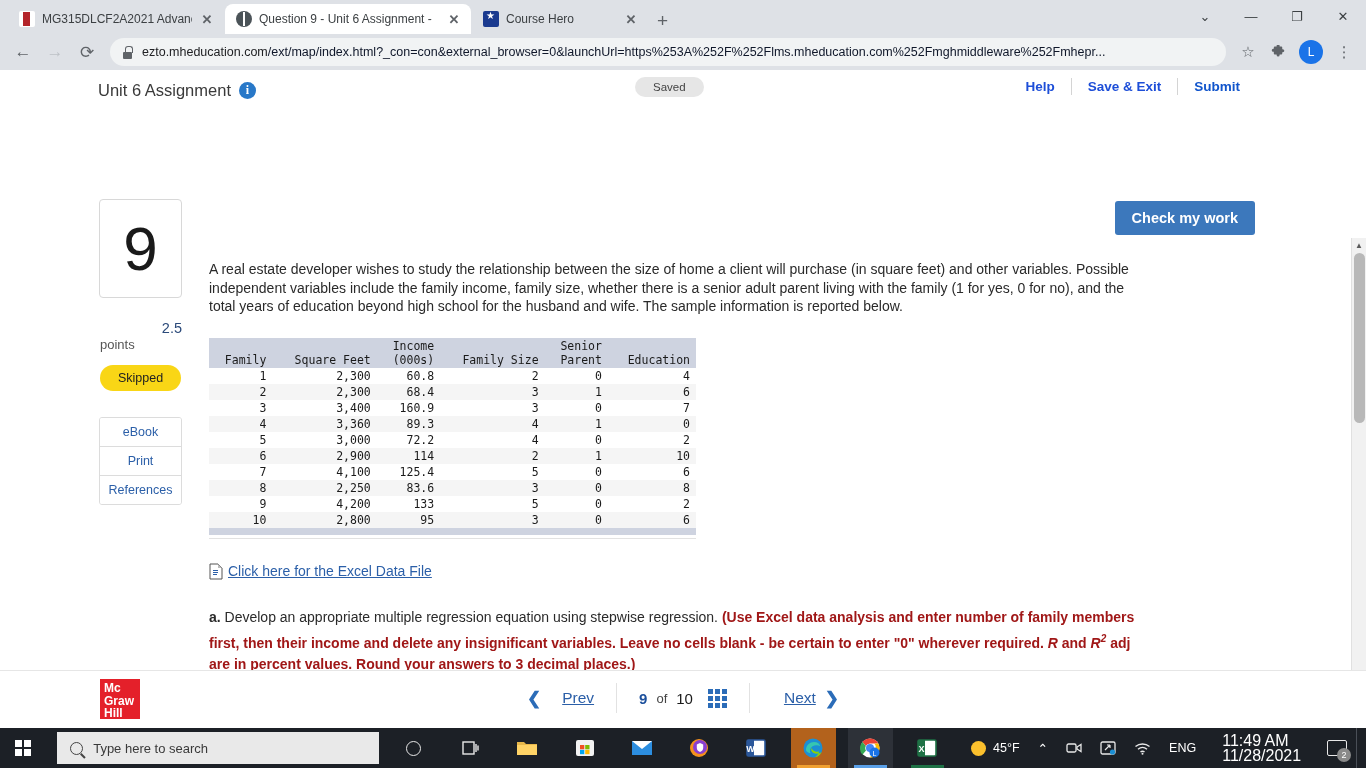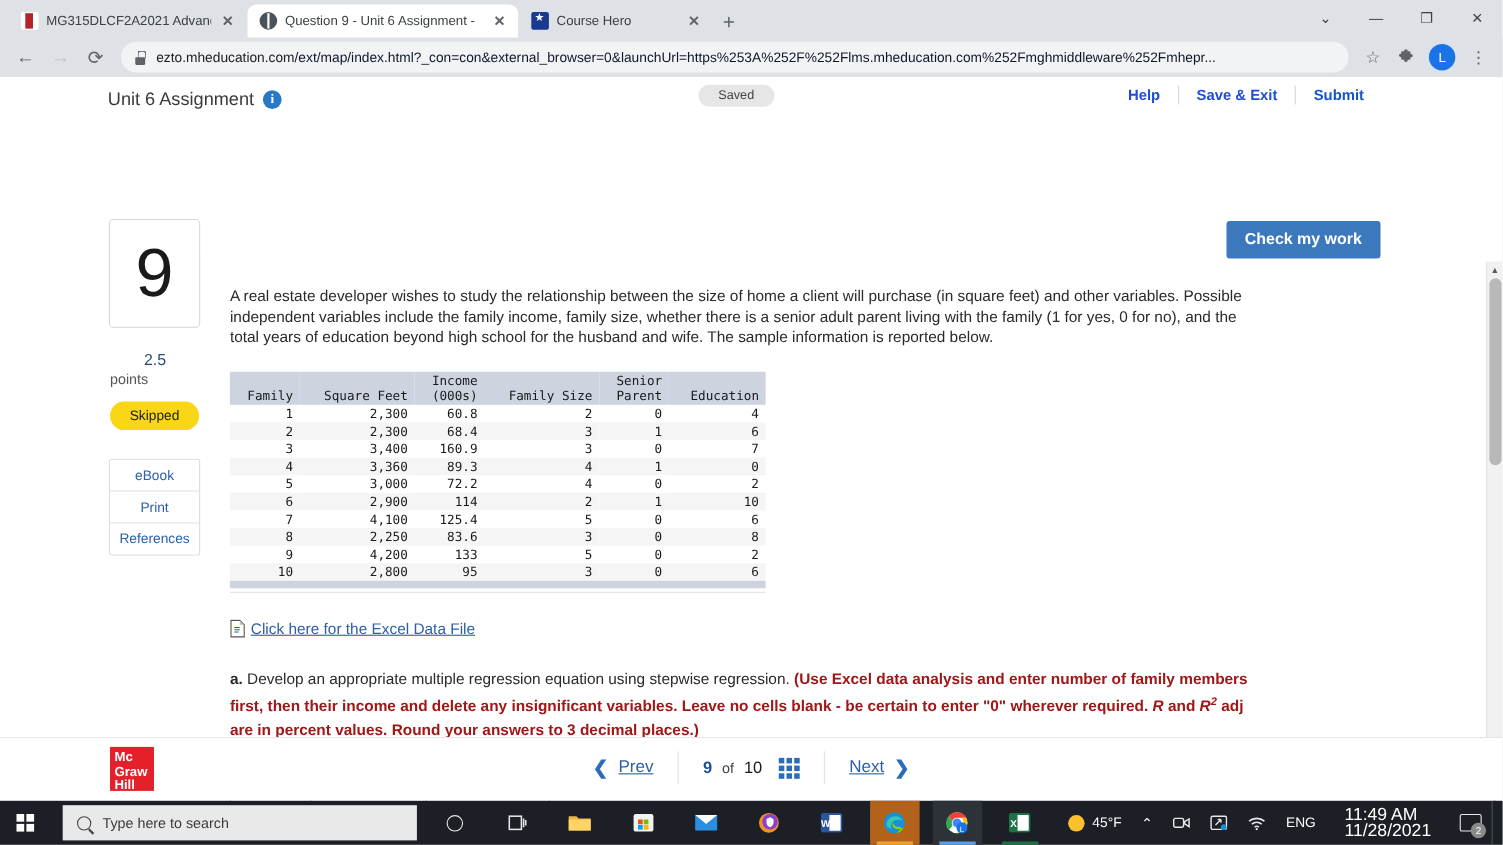--- a/index.html
+++ b/index.html
@@ -70,21 +70,21 @@
   .hdr-links a.blue { color: #1155cc; }
   .hdr-sep { width: 1px; height: 17px; background: #d4d4d4; }
 
   .cmw-wrap { position: absolute; right: 111px; top: 131px; }
   .check-btn { background: #3c78bc; color: #fff; border: none; border-radius: 3px; font-size: 14.5px; font-weight: bold; padding: 9px 17px; font-family: "Liberation Sans", sans-serif; }
 
   
   .rail { position: absolute; left: 99px; top: 129px; width: 83px; text-align: center; }
   .qnum-box { width: 83px; height: 99px; border: 1px solid #d8d8d8; border-radius: 4px; display: flex; align-items: center; justify-content: center; }
   .qnum { font-size: 62px; color: #1a1a1a; font-family: "Liberation Sans", sans-serif; line-height: 1; }
-  .pts { margin-top: 22px; font-size: 14.5px; color: #2b4a7a; text-align: center; padding-left: 1px; }
+  .pts { margin-top: 22px; font-size: 14.5px; color: #2b4a7a; text-align: right; padding-left: 1px; }
   .pts-label { font-size: 13px; color: #555; text-align: left; padding-left: 1px; margin-top: 1px; }
   .skipped { margin-top: 13px; display: inline-block; background: #f9d616; color: #222; border-radius: 14px; padding: 6px 18px; font-size: 12.5px; }
   .rail-btns { margin-top: 26px; border: 1px solid #dcdcdc; border-radius: 3px; overflow: hidden; }
   .rail-btn { display: block; padding: 7px 0; font-size: 12.5px; color: #2b5fa8; border-bottom: 1px solid #dcdcdc; background: #fff; }
   .rail-btn:last-child { border-bottom: none; }
 
   
   .qbody { position: absolute; left: 209px; top: 190px; width: 940px; }
   .qtext { font-size: 14px; line-height: 18.5px; color: #2a2a2a; }
 
@@ -117,21 +117,21 @@
   .sbar .arrow { height: 15px; display: flex; align-items: center; justify-content: center; font-size: 8px; color: #5a5a5a; background: #f1f1f1; }
   .sbar .arrow.bot { position: absolute; bottom: 0; left: 0; right: 0; }
   .sthumb { position: absolute; top: 15px; left: 2px; width: 11px; height: 170px; background: #b8b8b8; border-radius: 6px; }
 
   
   .botbar { position: absolute; left: 0; right: 0; bottom: 0; height: 58px; background: #fff; border-top: 1px solid #e6e6e6; }
   .mgh-logo { position: absolute; left: 100px; top: 8px; width: 40px; height: 40px; background: #e4202a; color: #fff;
               font-size: 12px; font-weight: bold; line-height: 12.5px; padding: 3px 0 0 4px; font-family: "Liberation Sans", sans-serif; }
   .nav { position: absolute; left: 0; right: 0; top: 12px; display: flex; align-items: center; justify-content: center; gap: 0; }
   .navseg { display: flex; align-items: center; gap: 9px; padding: 0 22px; color: #2b5fa8; font-size: 15.5px; }
-  .navseg .u { text-decoration: underline; }
+  .navseg .u { text-decoration: underline; margin-left: 12px; }
   .navdiv { width: 1px; height: 30px; background: #e2e2e2; }
   .pagenum { color: #1b4f9c; font-weight: bold; font-size: 15px; }
   .ofword { color: #444; font-size: 13px; }
   .pagetot { color: #1a1a1a; font-size: 15px; }
   .grid9 { display: grid; grid-template-columns: repeat(3, 5px); grid-template-rows: repeat(3, 5px); gap: 2px; margin-left: 6px; }
   .grid9 i { background: #2b6cb8; display: block; }
   .chev { color: #2b6cb8; font-size: 17px; font-weight: bold; }
 
   
   #taskbar { position: absolute; left: 0; bottom: 0; width: 1366px; height: 40px; background: #1c2026; display: flex; align-items: center; gap: 12px; }

